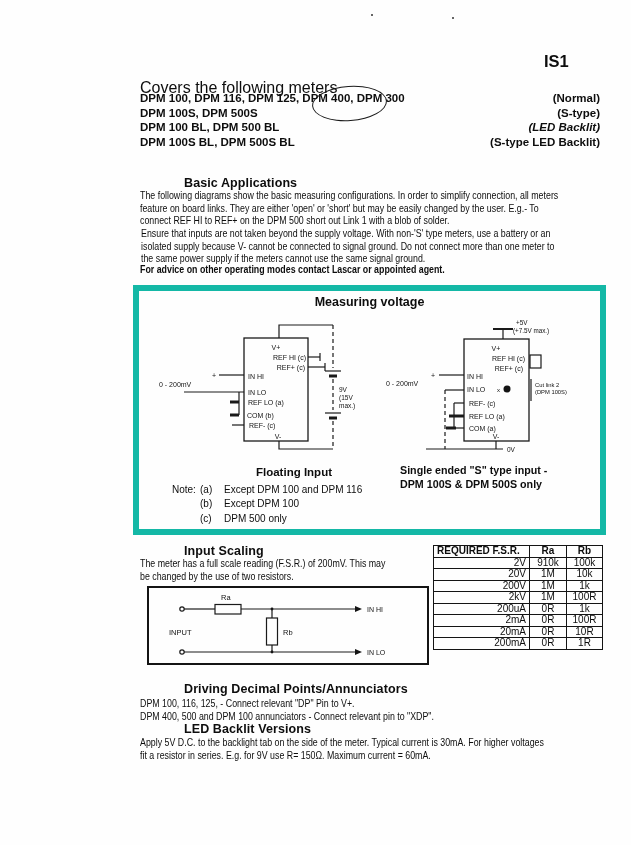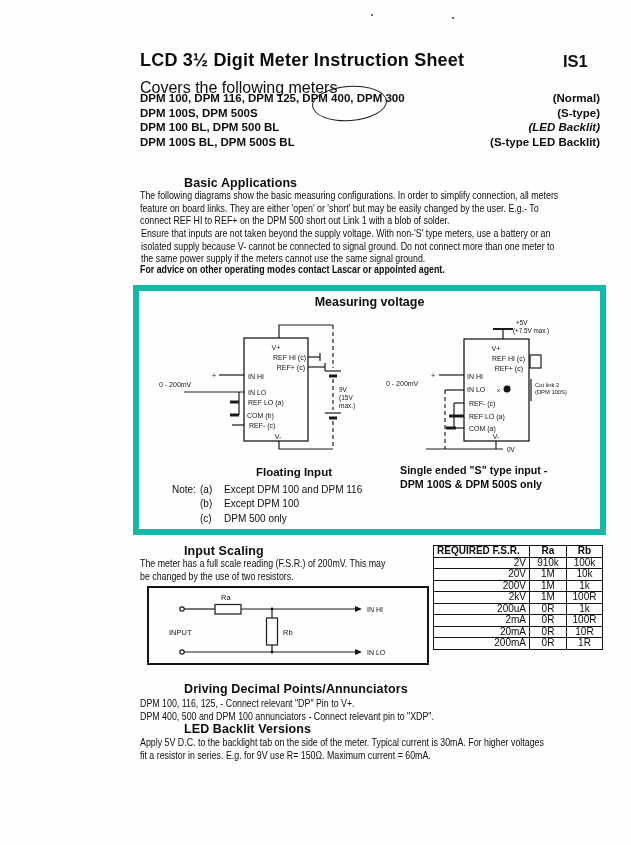--- a/index.html
+++ b/index.html
@@ -35,22 +35,21 @@
   .speck{width:2px;height:2px;background:#333;border-radius:50%;}
 </style>
 </head>
 <body>
 
 <div class="page">
 
   <div class="abs speck" style="left:371px;top:14px;"></div>
   <div class="abs speck" style="left:452px;top:17px;"></div>
 
-  <div class="abs doc-title" style="left:140px;top:50px;">LCD 3½ Digit Meter Instruction Sheet</div>
-  <div class="abs sheet-code" style="left:563px;top:52px;">IS1</div>
+  <div class="abs sheet-code" style="left:544px;top:52px;">IS1</div>
   <div class="abs covers" style="left:140px;top:79px;">Covers the following meters</div>
 
   <div class="abs meters" style="left:140px;top:91px;">
     <div class="meter-row">
       <span>DPM 100, DPM 116, DPM 125, DPM 400, DPM 300</span>
       <span>(Normal)</span>
     </div>
     <div class="meter-row">
       <span>DPM 100S, DPM 500S</span>
       <span>(S-type)</span>

